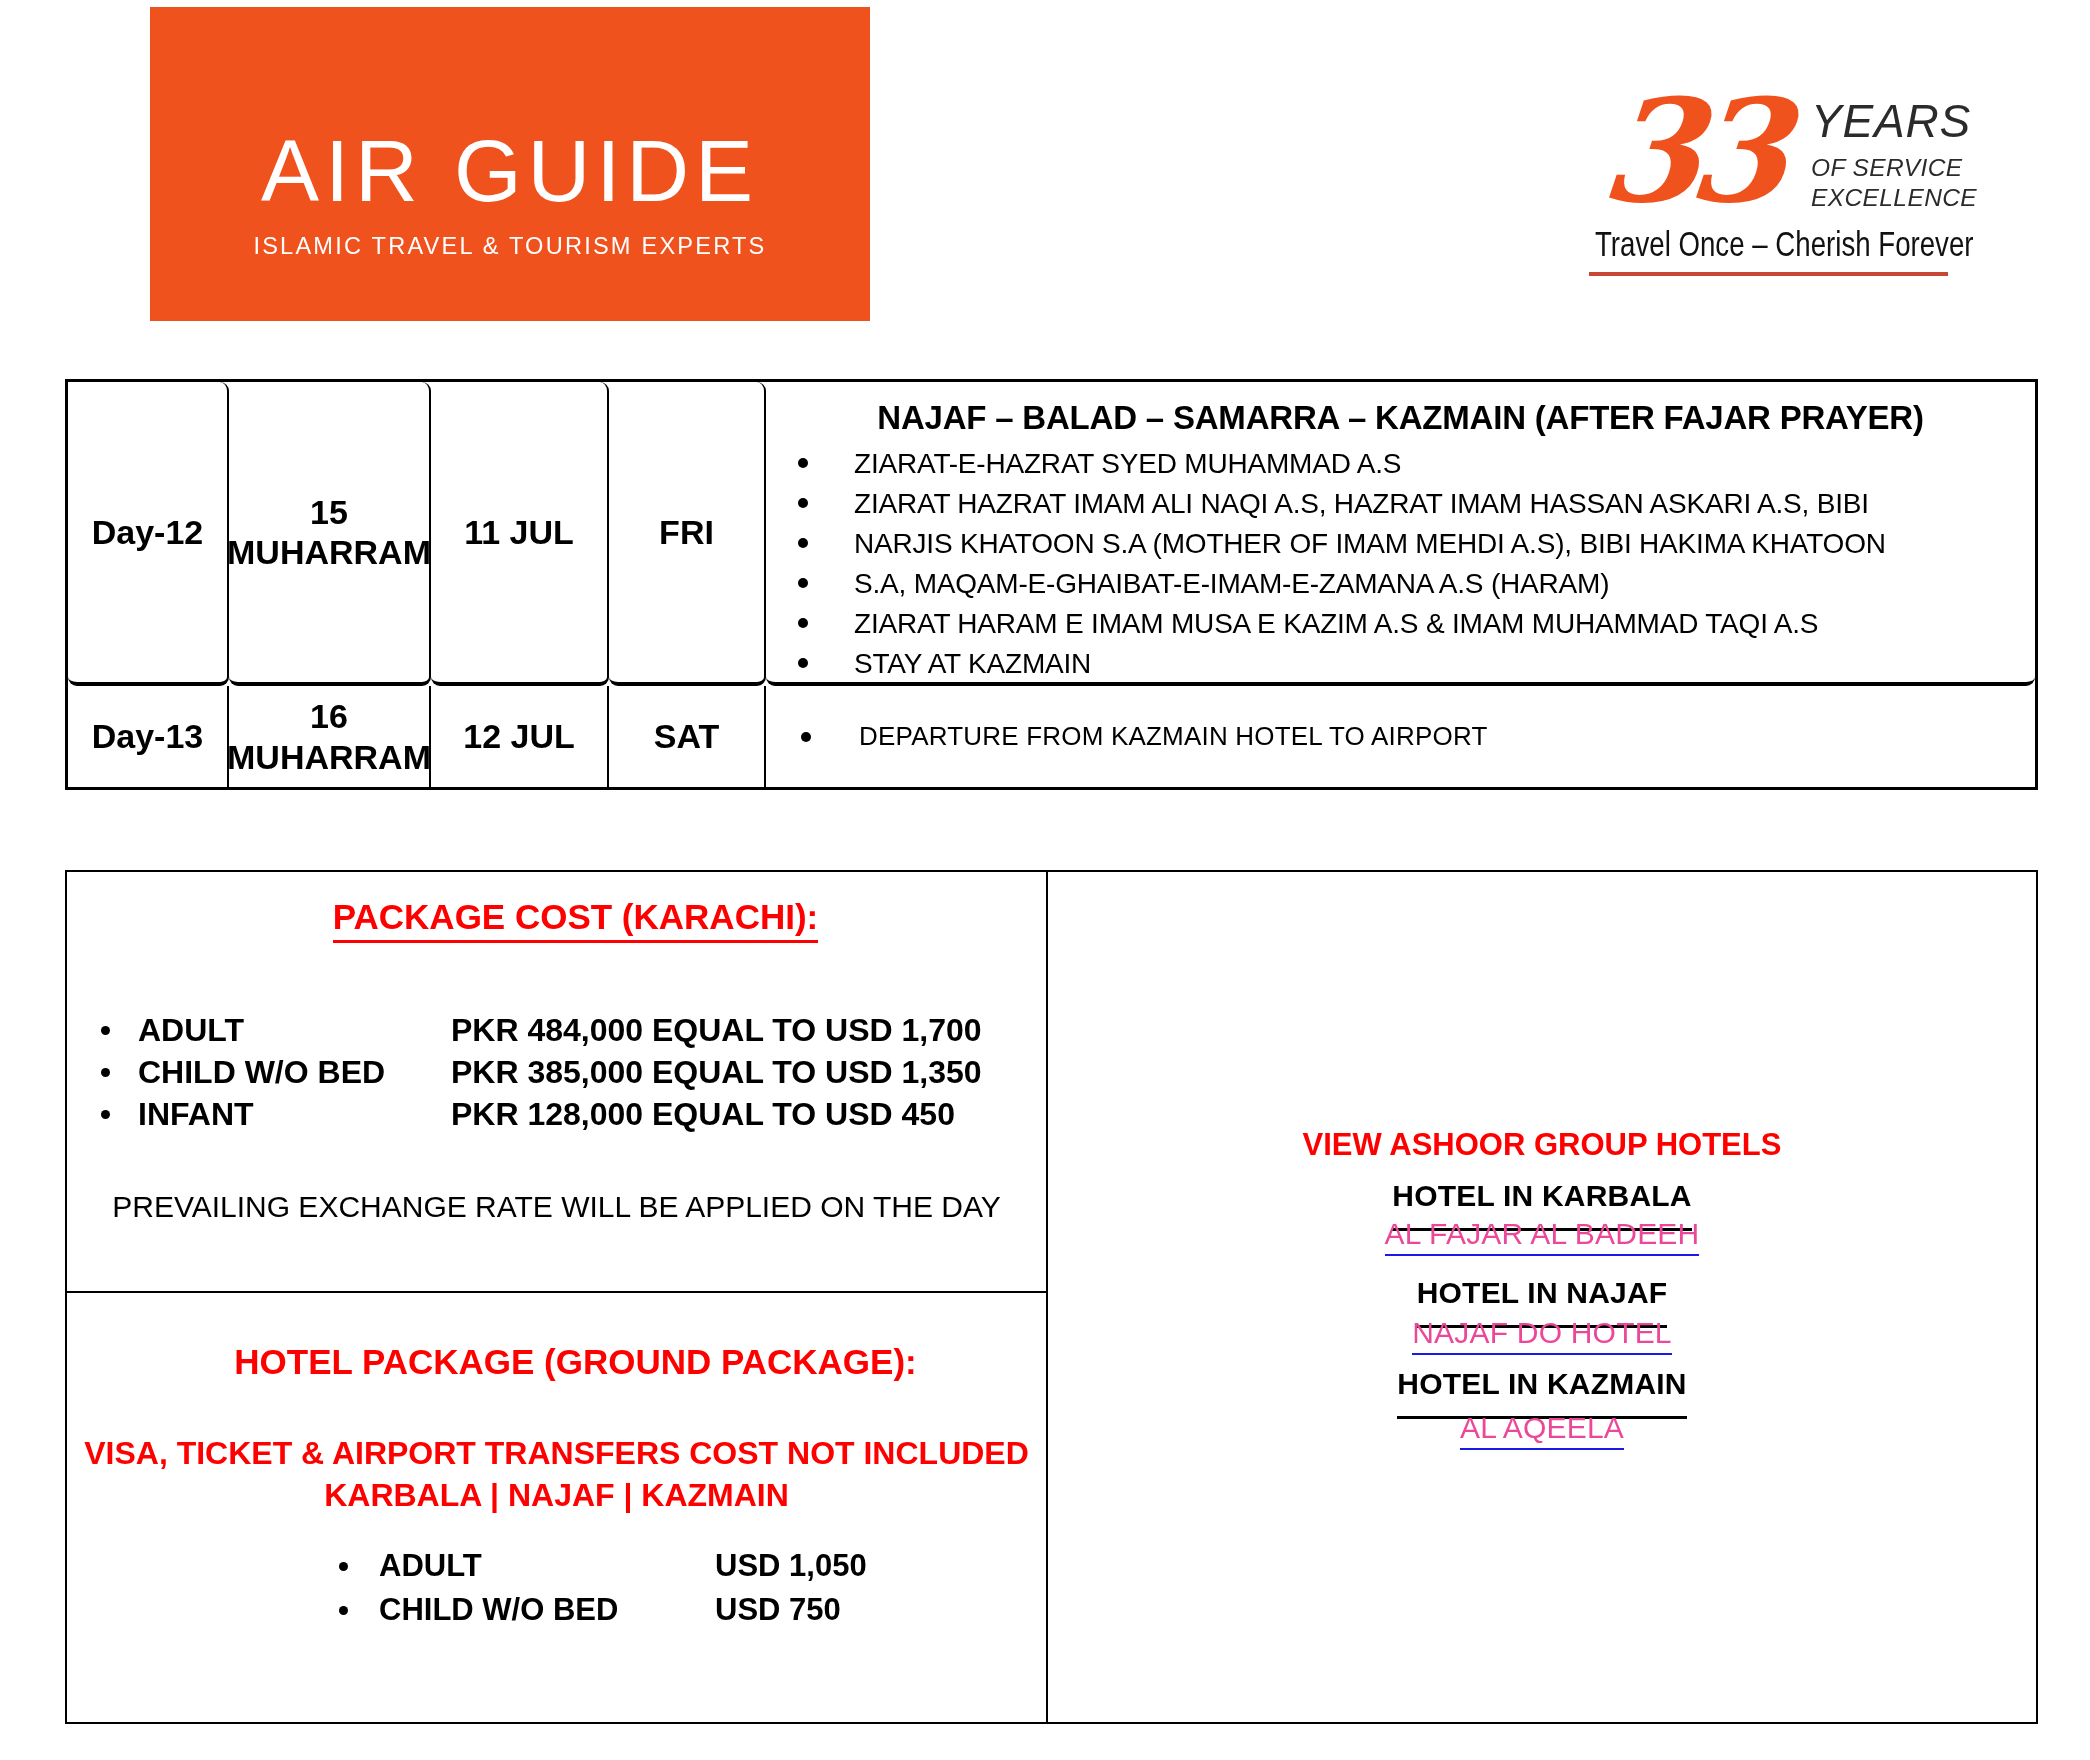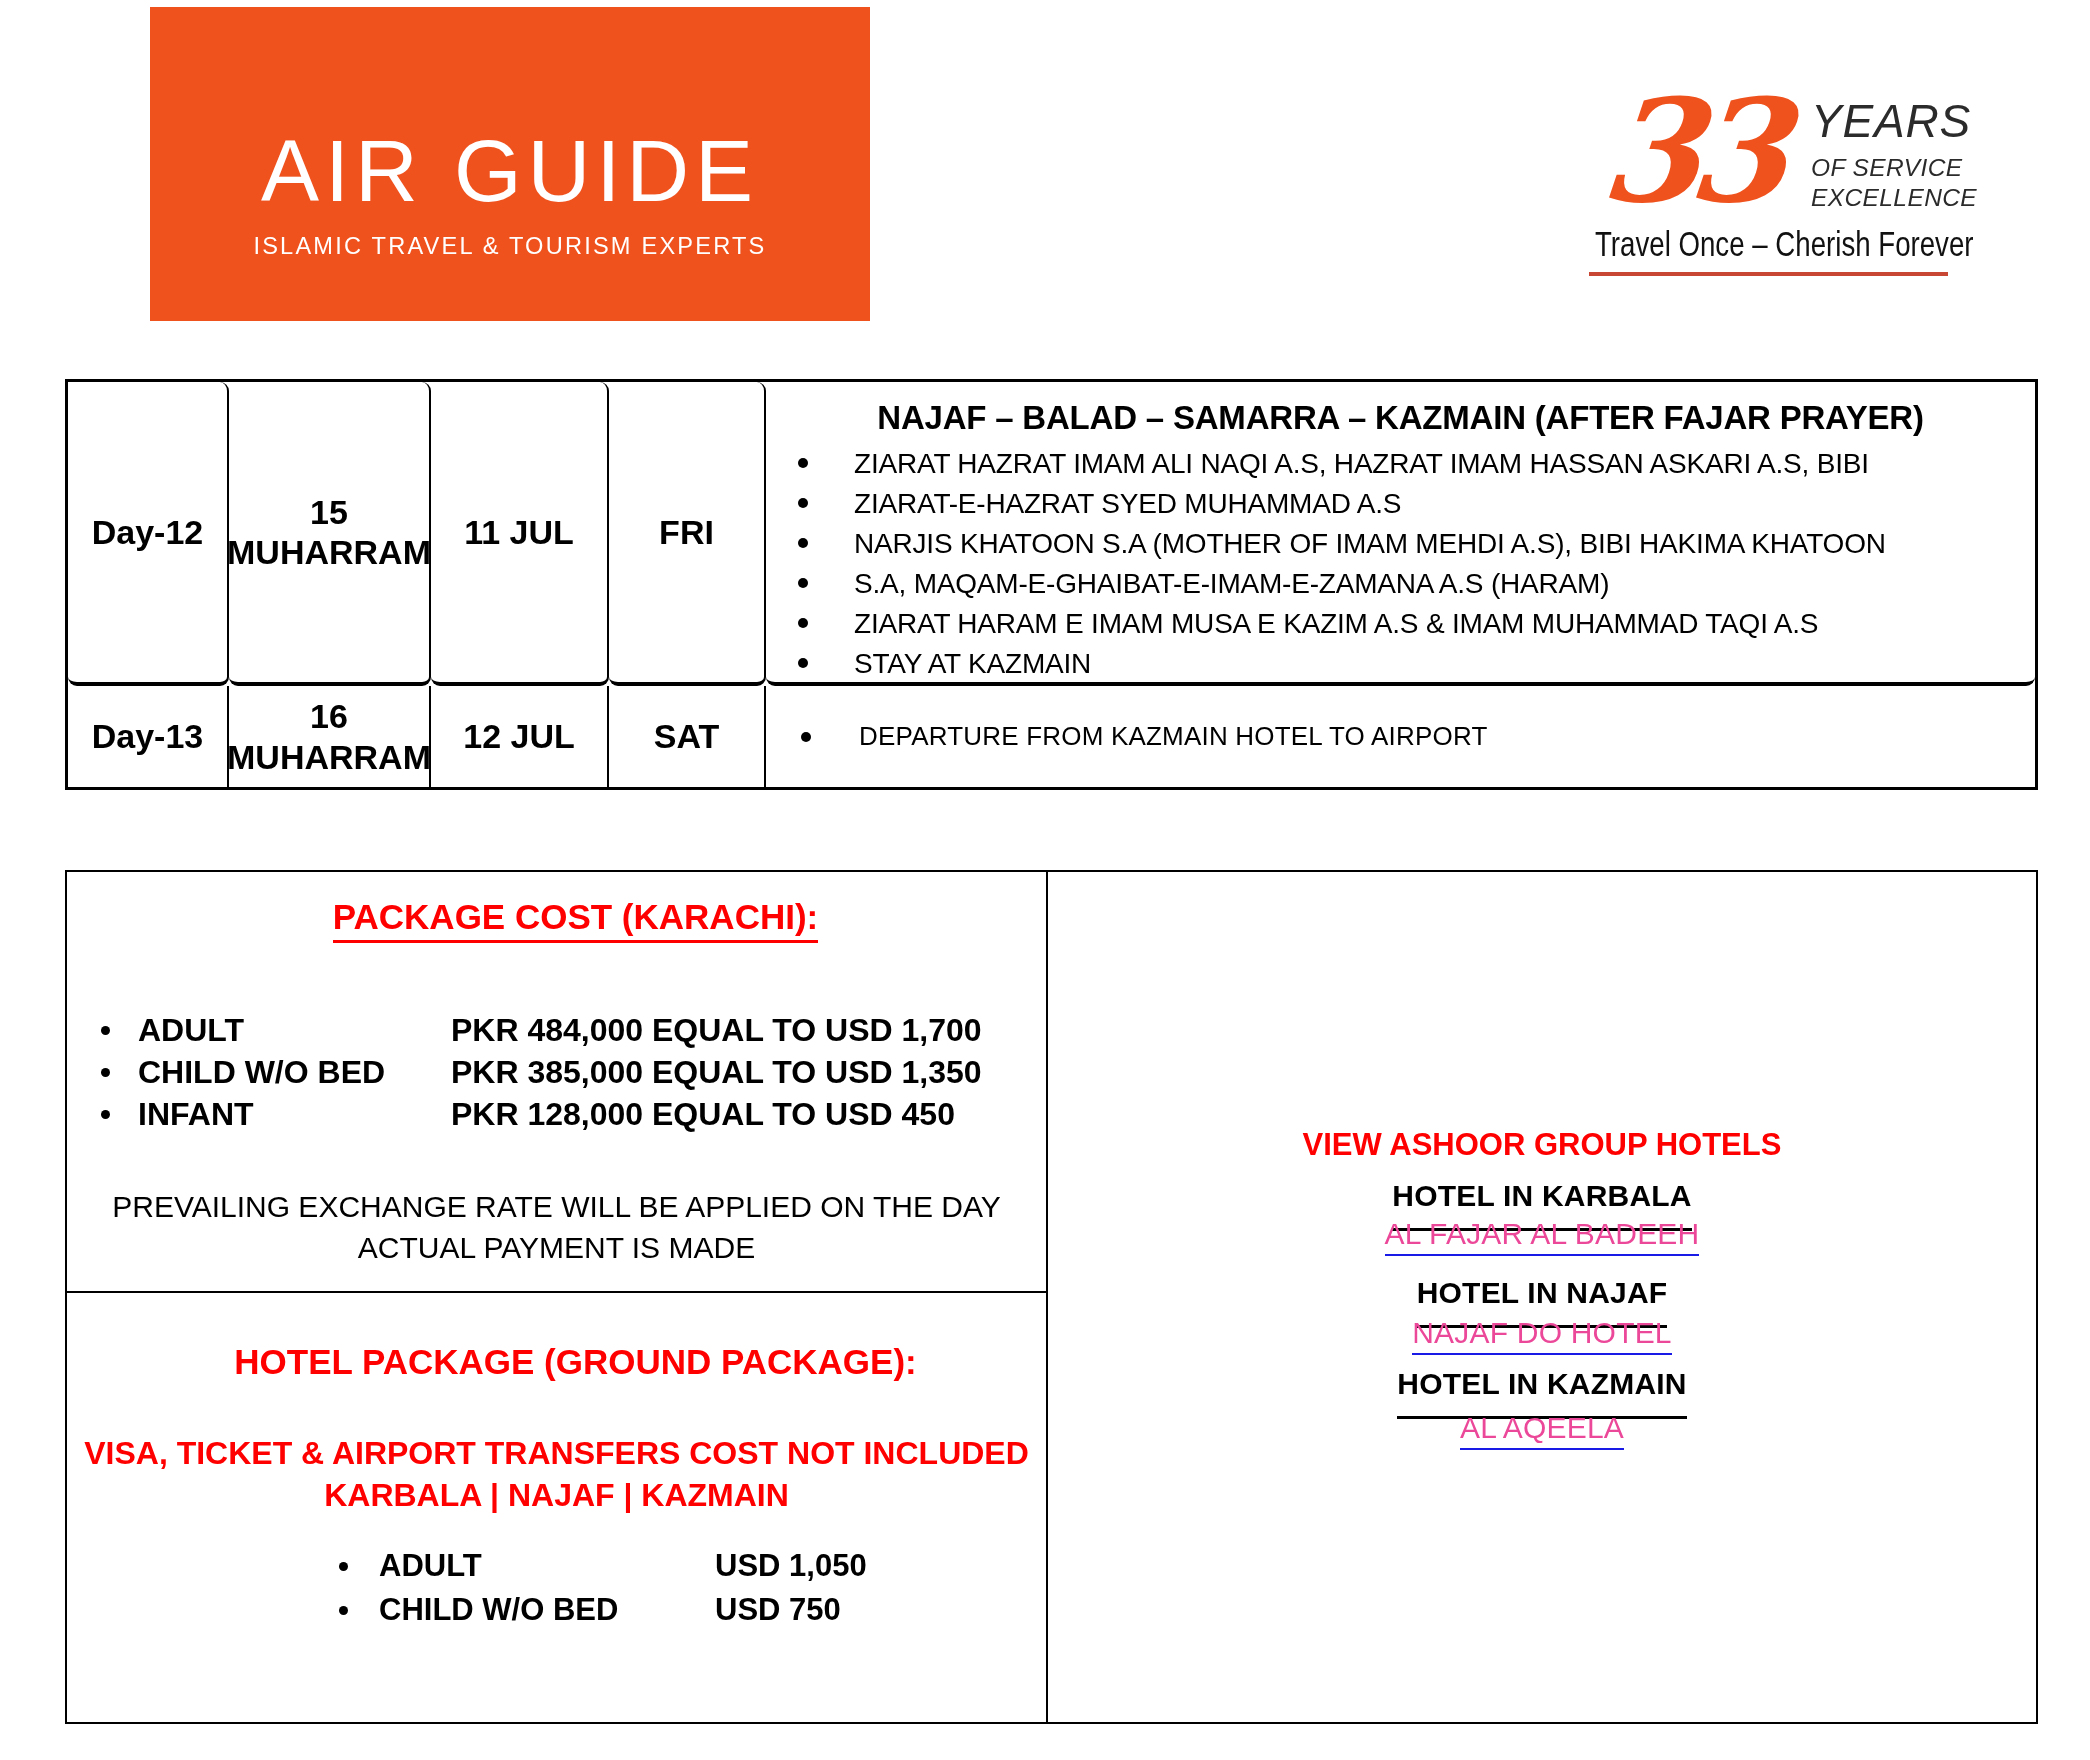--- a/index.html
+++ b/index.html
@@ -138,22 +138,22 @@
     <div class="cell row1 center cell-big">Day-12</div>
     <div class="cell row1 center cell-big">
       <div>15</div>
       <div>MUHARRAM</div>
     </div>
     <div class="cell row1 center cell-big">11 JUL</div>
     <div class="cell row1 center cell-big">FRI</div>
     <div class="cell row1 lastcol details1">
       <div class="details-title">NAJAF – BALAD – SAMARRA – KAZMAIN (AFTER FAJAR PRAYER)</div>
       <ul class="bullets">
+        <li>ZIARAT-E-HAZRAT SYED MUHAMMAD A.S</li>
         <li>ZIARAT HAZRAT IMAM ALI NAQI A.S, HAZRAT IMAM HASSAN ASKARI A.S, BIBI</li>
-        <li>ZIARAT-E-HAZRAT SYED MUHAMMAD A.S</li>
         <li>NARJIS KHATOON S.A (MOTHER OF IMAM MEHDI A.S), BIBI HAKIMA KHATOON</li>
         <li>S.A, MAQAM-E-GHAIBAT-E-IMAM-E-ZAMANA A.S (HARAM)</li>
         <li>ZIARAT HARAM E IMAM MUSA E KAZIM A.S &amp; IMAM MUHAMMAD TAQI A.S</li>
         <li>STAY AT KAZMAIN</li>
       </ul>
     </div>
 
     <div class="cell center cell-big">Day-13</div>
     <div class="cell center cell-big">
       <div>16</div>
@@ -182,21 +182,20 @@
             <span class="pc-label">CHILD W/O BED</span>
             <span class="pc-value">PKR 385,000 EQUAL TO USD 1,350</span>
           </div>
           <div class="pc-row">
             <span class="pc-label">INFANT</span>
             <span class="pc-value">PKR 128,000 EQUAL TO USD 450</span>
           </div>
         </div>
         <div class="pc-note">
           <div>PREVAILING EXCHANGE RATE WILL BE APPLIED ON THE DAY</div>
-          <div>ACTUAL PAYMENT IS MADE</div>
         </div>
       </div>
 
       <div class="hp-panel">
         <div class="panel-title-wrap hp-title-wrap">
           <span class="red-title">HOTEL PACKAGE (GROUND PACKAGE):</span>
         </div>
         <div class="hp-visa">
           <span class="red-sub">VISA, TICKET &amp; AIRPORT TRANSFERS COST NOT INCLUDED</span>
         </div>

